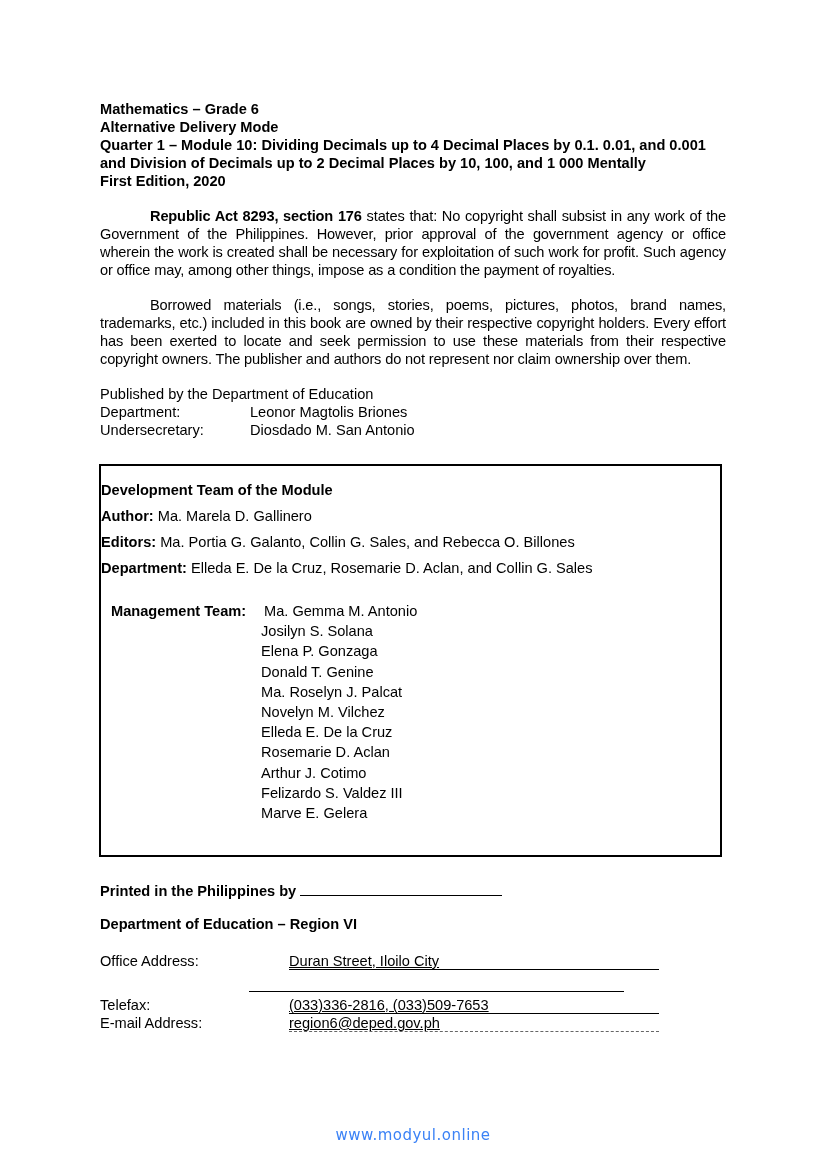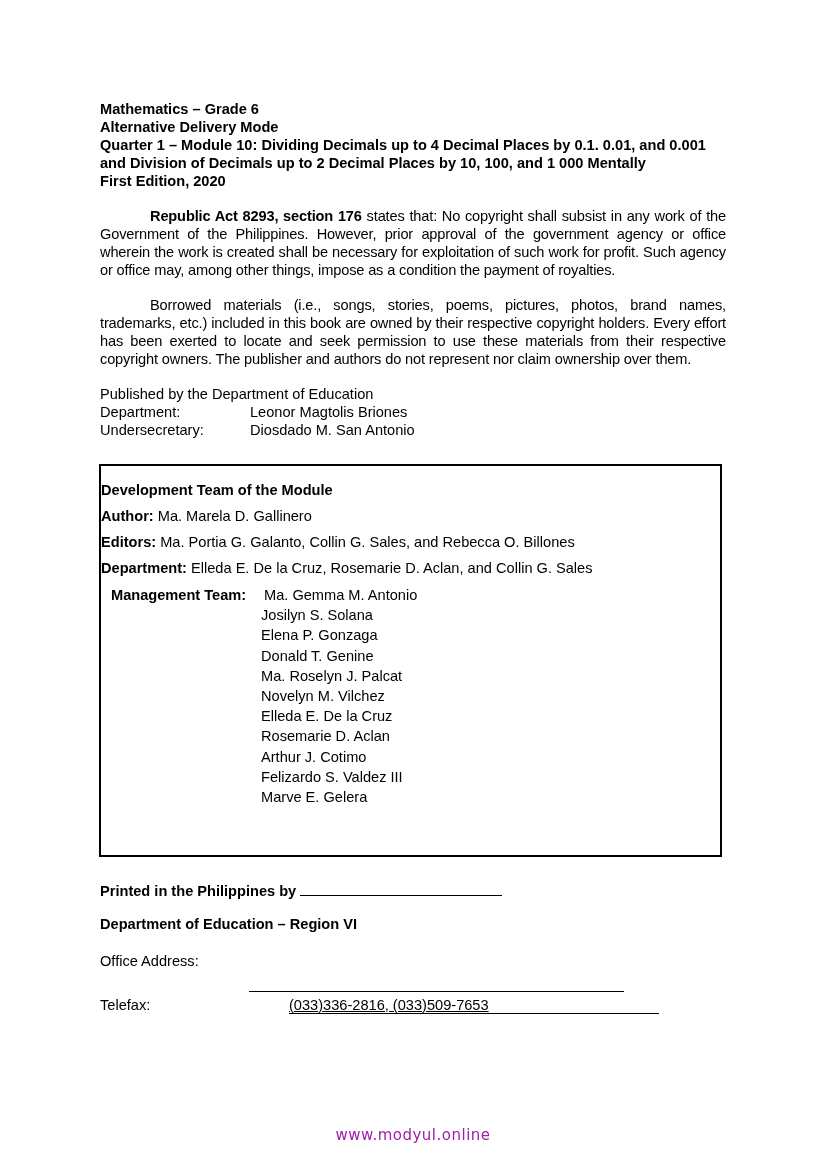--- a/index.html
+++ b/index.html
@@ -11,36 +11,36 @@
   .para { text-align: justify; line-height: 18px; margin-top: 17px; text-indent: 50px; letter-spacing: -0.15px; }
   .para b { font-weight: bold; }
   .pub { margin-top: 17px; line-height: 18px; }
   .pub-row { display: flex; }
   .pub-label { width: 150px; }
   .team-box { position: absolute; left: -1px; top: 364px; width: 623px; height: 393px;
               border: 2px solid #000; box-sizing: border-box; }
   .team-title { text-align: left; font-weight: bold; margin-top: 15px; line-height: 18px; }
   .team-row { margin-top: 8px; line-height: 18px; }
   .team-row b { font-weight: bold; }
-  .mgmt { display: flex; margin-left: 10px; margin-top: 8px; line-height: 20.2px; }
+  .mgmt { display: flex; margin-left: 10px; margin-top: 24px; line-height: 20.2px; }
   .mgmt-label { width: 150px; font-weight: bold; }
   .mgmt-list div { white-space: nowrap; }
   .mgmt-list div.first { margin-left: 3px; }
   .printed { position: absolute; top: 781px; font-weight: bold; }
   .blank-line { display: inline-block; width: 202px; border-bottom: 1px solid #000; height: 14px; vertical-align: baseline; }
   .region { position: absolute; top: 816px; font-weight: bold; }
   .contact { position: absolute; top: 852px; line-height: 18px; }
   .c-row { display: flex; gap: 40px; }
   .c-label { width: 149px; }
   .c-val { width: 370px; border-bottom: 1px solid #000; height: 17px; }
   .c-val.dashed { border-bottom: 1px dashed #666; }
   .c-val span { text-decoration: underline; }
   .spacer-line { margin-left: 149px; width: 375px; border-bottom: 1px solid #000; height: 17px; margin-top: 4px; margin-bottom: 4px; }
   .watermark { position: absolute; top: 1126px; left: 0; width: 826px; text-align: center;
-               color: #a21caf; font-size: 15px; letter-spacing: 0.5px; font-family: "DejaVu Sans", sans-serif; }
+               color: #3b82f6; font-size: 15px; letter-spacing: 0.5px; font-family: "DejaVu Sans", sans-serif; }
 </style>
 </head>
 <body>
 
 <div class="page">
   <div class="title-block">
     <div>Mathematics – Grade 6</div>
     <div>Alternative Delivery Mode</div>
     <div>Quarter 1 – Module 10: Dividing Decimals up to 4 Decimal Places by 0.1. 0.01, and 0.001</div>
     <div>and Division of Decimals up to 2 Decimal Places by 10, 100, and 1 000 Mentally</div>
@@ -89,22 +89,27 @@
   <div class="printed">
     <span>Printed in the Philippines by</span>
     <span class="blank-line"></span>
   </div>
 
   <div class="region">Department of Education – Region VI</div>
 
   <div class="contact">
     <div class="c-row">
       <span class="c-label">Office Address:</span>
+      <span class="c-val"><span>Duran Street, Iloilo City</span></span>
     </div>
     <div class="spacer-line"></div>
     <div class="c-row">
       <span class="c-label">Telefax:</span>
       <span class="c-val"><span>(033)336-2816, (033)509-7653</span></span>
+    </div>
+    <div class="c-row">
+      <span class="c-label">E-mail Address:</span>
+      <span class="c-val dashed"><span>region6@deped.gov.ph</span></span>
     </div>
   </div>
 </div>
 
 <div class="watermark">www.modyul.online</div>
 
 </body></html>

